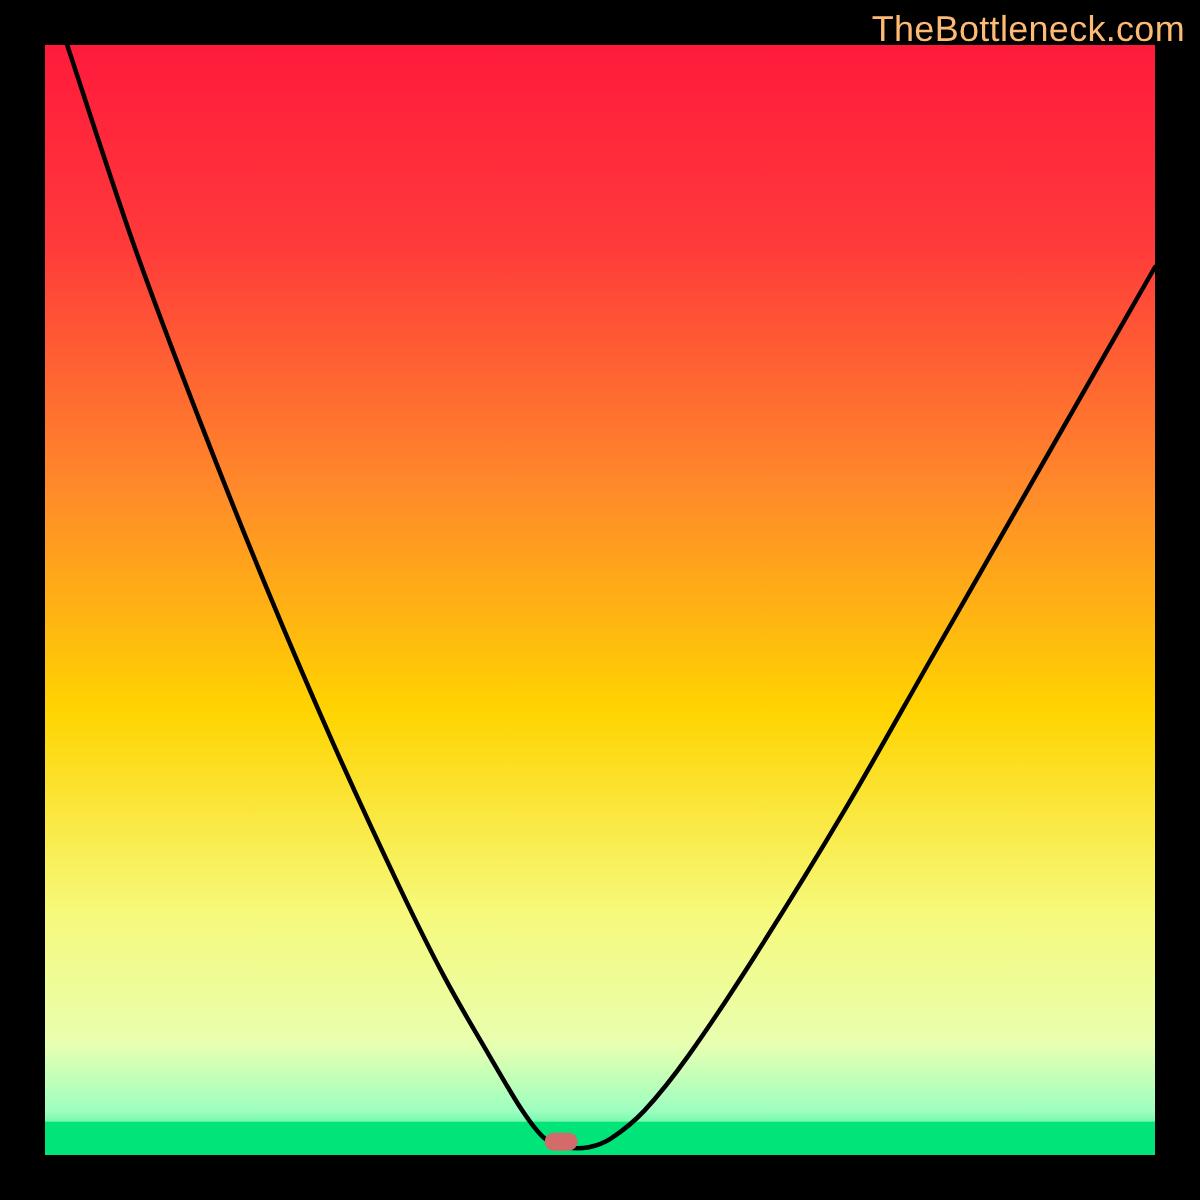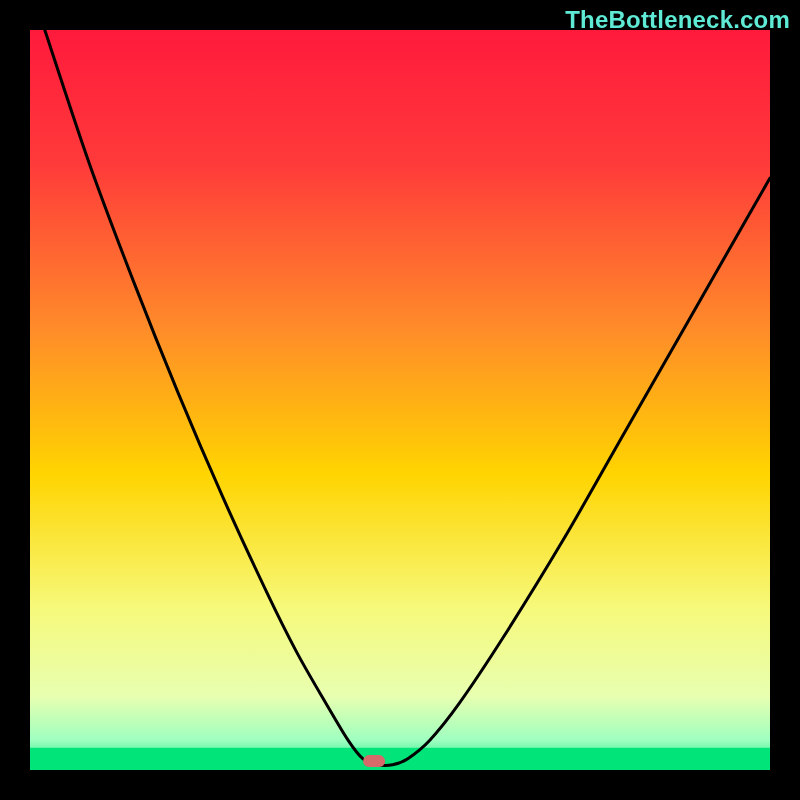--- a/index.html
+++ b/index.html
@@ -25,23 +25,23 @@
     top: 30px;
     left: 30px;
     width: 740px;
     height: 740px;
     overflow: hidden;
   }
   .watermark {
     position: absolute;
     top: 6px;
     right: 10px;
-    color: #5eead4;
+    color: #fdba74;
     font-size: 24px;
-    font-weight: 700;
+    font-weight: 400;
     letter-spacing: 0.2px;
     z-index: 10;
   }
   svg { display: block; }
 </style>
 </head>
 <body>
 
 <div class="watermark">TheBottleneck.com</div>
 

